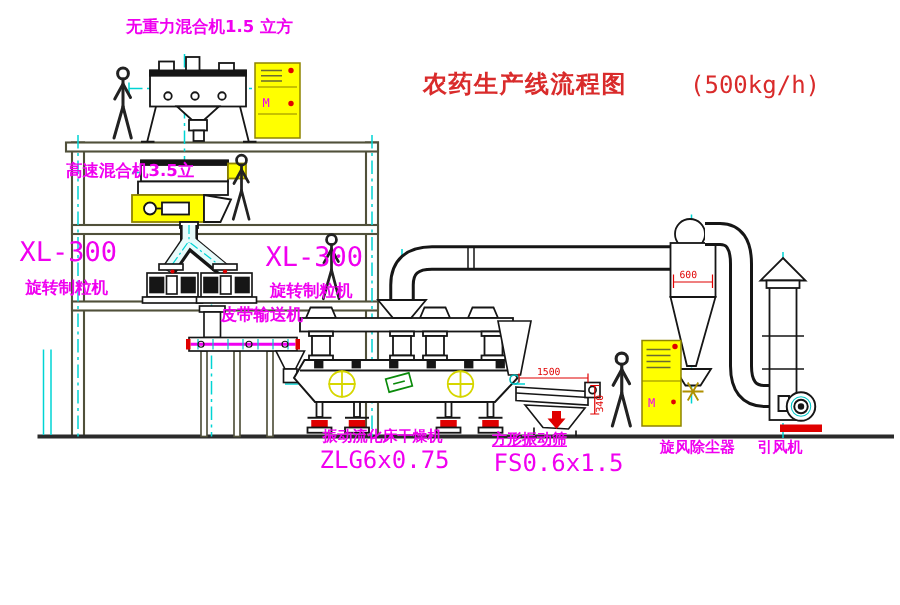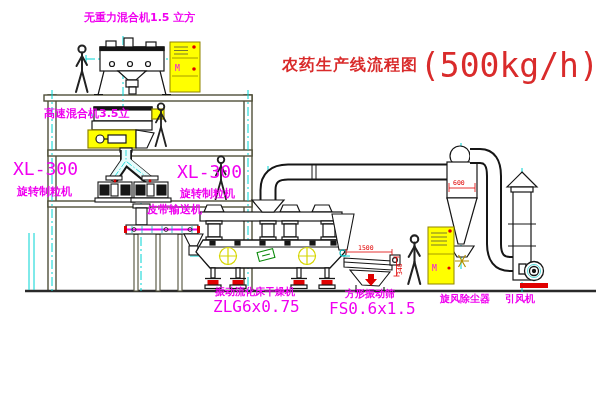--- a/index.html
+++ b/index.html
@@ -8,21 +8,21 @@
     font-family:"DejaVu Sans",sans-serif;
   }
   svg{position:absolute;left:0;top:0;}
   .lbl{position:absolute;color:#f000f0;font-weight:bold;white-space:nowrap;line-height:1;}
   .lbl.cn9{font-size:11px;}
   .lbl.cn10{font-size:10px;}
   .lbl.model{font-family:"DejaVu Sans Mono",monospace;font-weight:normal;font-size:16px;letter-spacing:0px;}
   .lbl.xl{font-family:"DejaVu Sans Mono",monospace;font-weight:normal;font-size:18px;}
   #title{position:absolute;left:282px;top:46px;display:flex;align-items:center;gap:2px;color:#d92b2b;}
   #title .cn{font-size:16px;font-weight:bold;letter-spacing:1px;text-align:center;}
-  #title .cap{font-size:33px;font-family:"DejaVu Sans Mono",monospace;font-weight:normal;}
+  #title .cap{font-size:16px;font-family:"DejaVu Sans Mono",monospace;font-weight:normal;margin-left:40px;}
   .dimtext{font-family:"DejaVu Sans Mono",monospace;}
 </style>
 </head>
 <body>
 
 <div id="canvas">
 
 <svg width="600" height="403" viewBox="0 0 600 403">
 
   <g stroke="#50503a" stroke-width="1.4" fill="#ffffff">
@@ -298,18 +298,18 @@
 
 <div class="lbl cn9" style="left:84px;top:12px;">无重力混合机1.5 立方</div>
 <div class="lbl cn9" style="left:44px;top:108px;">高速混合机3.5立</div>
 <div class="lbl xl" style="left:13px;top:160px;">XL-300</div>
 <div class="lbl cn9" style="left:17px;top:186px;">旋转制粒机</div>
 <div class="lbl xl" style="left:177px;top:163px;">XL-300</div>
 <div class="lbl cn9" style="left:180px;top:188px;">旋转制粒机</div>
 <div class="lbl cn9" style="left:147px;top:204px;">皮带输送机</div>
 <div class="lbl cn10" style="left:215px;top:287px;">振动流化床干燥机</div>
 <div class="lbl model" style="left:213px;top:299px;">ZLG6x0.75</div>
-<div class="lbl cn10" style="left:345px;top:289px;">方形振动筛</div>
+<div class="lbl cn10" style="left:328px;top:289px;text-decoration:underline;">方形振动筛</div>
 <div class="lbl model" style="left:329px;top:301px;">FS0.6x1.5</div>
 <div class="lbl cn10" style="left:440px;top:294px;">旋风除尘器</div>
 <div class="lbl cn10" style="left:505px;top:294px;">引风机</div>
 
 </div>
 
 </body></html>

